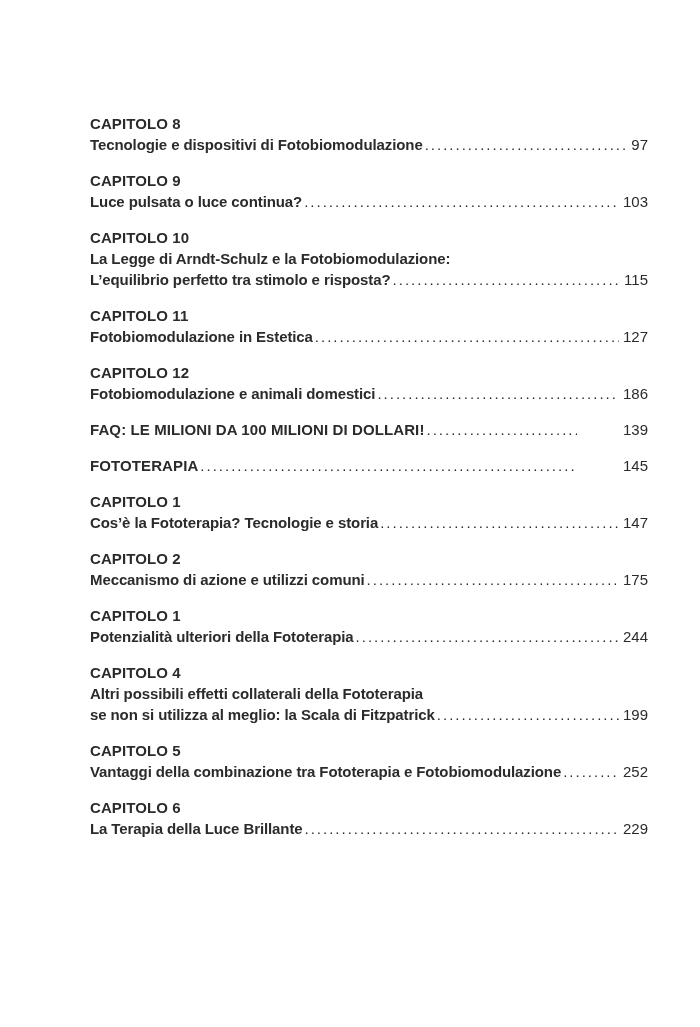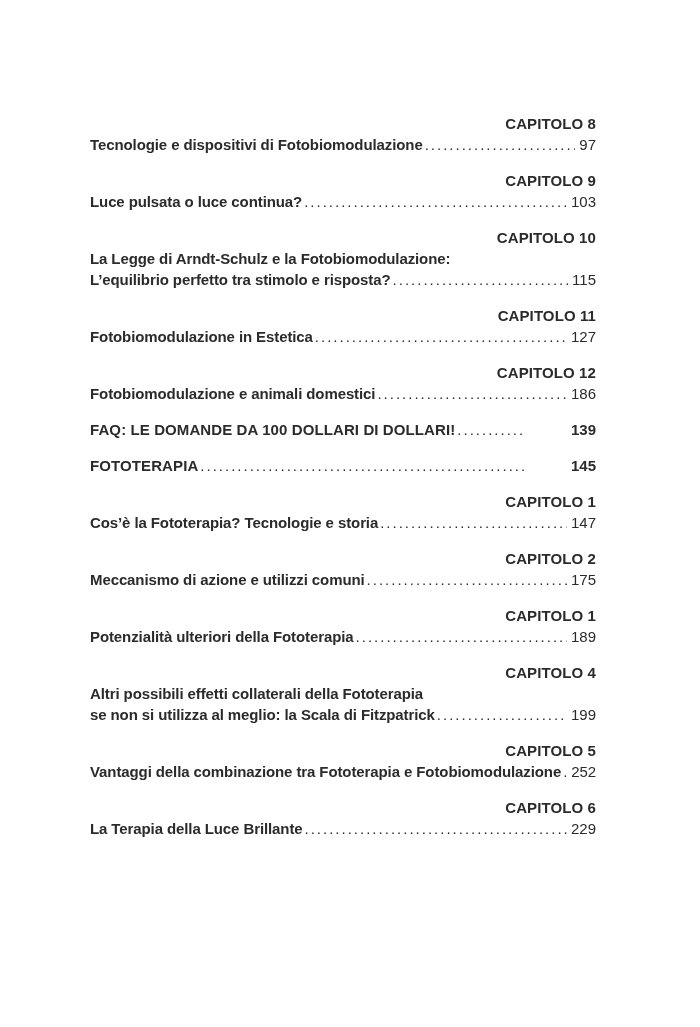--- a/index.html
+++ b/index.html
@@ -14,22 +14,21 @@
     color: #2b2b2b;
     overflow: hidden;
   }
   .page {
     width: 700px;
     height: 1027px;
     background: #ffffff;
     box-sizing: border-box;
   }
   .toc {
-    padding: 113px 104px 0 90px;
-    text-align: right;
+    padding: 113px 52px 0 90px;
   }
   .entry {
     margin-bottom: 15px;
   }
   .entry.break {
     margin-top: 44px;
   }
   .heading {
     font-weight: 700;
     font-size: 15px;
@@ -59,21 +58,21 @@
     margin: 0 4px 0 2px;
   }
   .leader::after {
     content: "......................................................................................................................................";
     letter-spacing: 2px;
   }
   .page-num {
     white-space: nowrap;
   }
   .section .page-num {
-    font-weight: 700;
+    font-weight: 400;
     margin-left: 42px;
   }
 </style>
 </head>
 <body>
 
 <div class="page">
   <div class="toc">
       <div class="entry">
         <div class="heading">CAPITOLO 8</div>
@@ -113,21 +112,21 @@
       <div class="entry">
         <div class="heading">CAPITOLO 12</div>
         <div class="line">
           <span class="text">Fotobiomodulazione e animali domestici</span>
           <span class="leader"></span>
           <span class="page-num">186</span>
         </div>
       </div>
       <div class="entry section">
         <div class="line">
-          <span class="text">FAQ: LE DOMANDE DA 100 DOLLARI DI DOLLARI!</span>
+          <span class="text">FAQ: LE MILIONI DA 100 MILIONI DI DOLLARI!</span>
           <span class="leader"></span>
           <span class="page-num">139</span>
         </div>
       </div>
       <div class="entry section">
         <div class="line">
           <span class="text">FOTOTERAPIA</span>
           <span class="leader"></span>
           <span class="page-num">145</span>
         </div>
@@ -146,21 +145,21 @@
           <span class="text">Meccanismo di azione e utilizzi comuni</span>
           <span class="leader"></span>
           <span class="page-num">175</span>
         </div>
       </div>
       <div class="entry">
         <div class="heading">CAPITOLO 1</div>
         <div class="line">
           <span class="text">Potenzialità ulteriori della Fototerapia</span>
           <span class="leader"></span>
-          <span class="page-num">189</span>
+          <span class="page-num">244</span>
         </div>
       </div>
       <div class="entry">
         <div class="heading">CAPITOLO 4</div>
         <div class="line">
           <span class="text">Altri possibili effetti collaterali della Fototerapia</span>
         </div>
         <div class="line">
           <span class="text">se non si utilizza al meglio: la Scala di Fitzpatrick</span>
           <span class="leader"></span>

